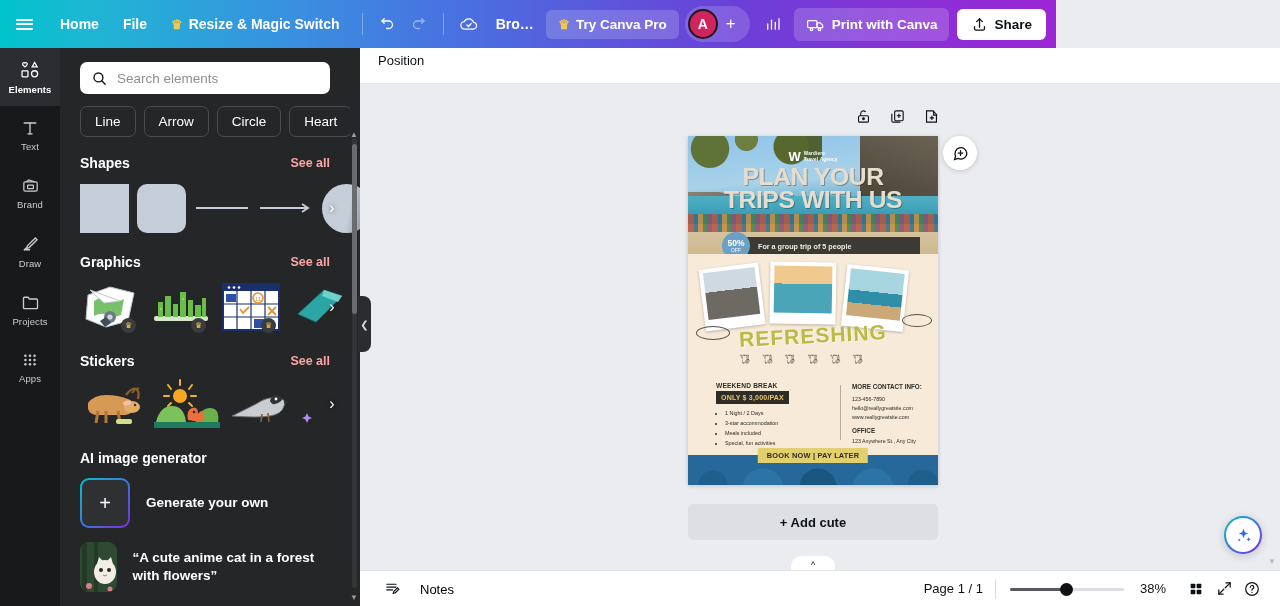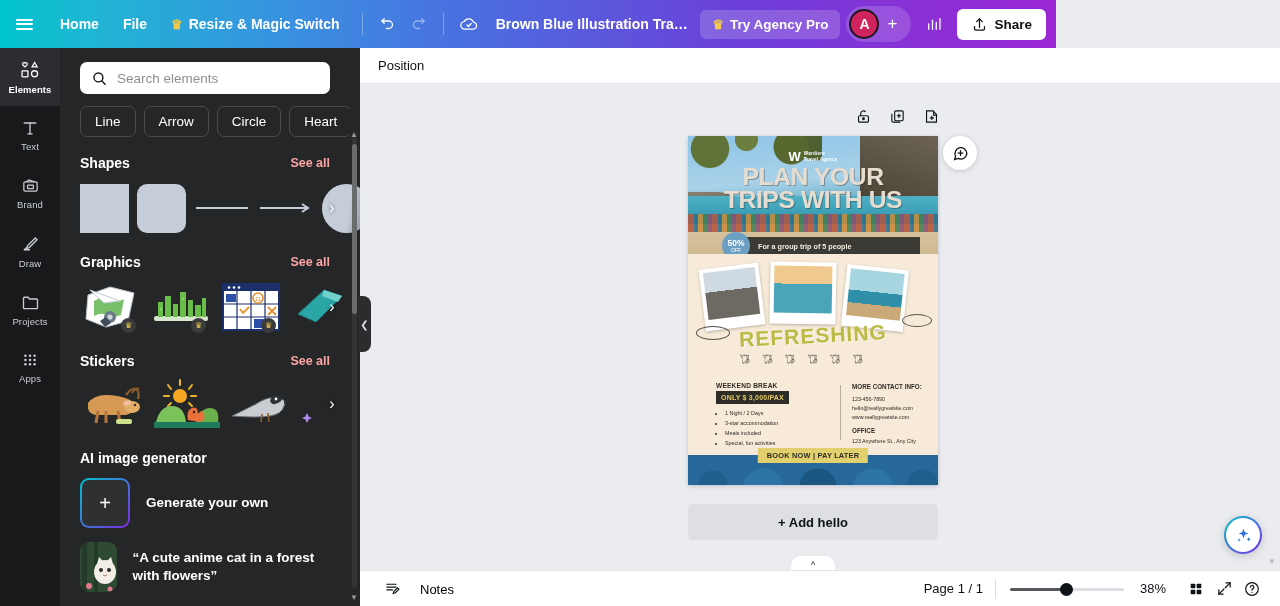--- a/index.html
+++ b/index.html
@@ -137,21 +137,21 @@
     position:absolute; left: 358px; top: 296px; width: 13px; height: 56px;
     background:#2b2c2e; border-radius: 0 8px 8px 0; z-index:25;
     display:flex; align-items:center; justify-content:center; cursor:pointer;
     color:#d8dade; font-size:10px;
   }
 
   
   .workarea { position:absolute; top:48px; left:360px; width:920px; height:558px; background:#ebecf0; }
   .postion-bar {
     position:absolute; top:0; left:0; width:920px; height:36px; background:#fff;
-    display:flex; align-items:center; border-bottom:1px solid #e3e4e8;
+    display:flex; border-bottom:1px solid #e3e4e8;
   }
   .pos-btn {
     font-size:13px; color:#0d1216; font-weight:400; padding: 5px 10px; margin-left:8px;
     border-radius:5px; cursor:pointer;
   }
 
   .float-icons {
     position:absolute; top: 58px; left: 493px; display:flex; gap: 14px; z-index: 5;
   }
   .float-icons .fi { width:20px; height:20px; cursor:pointer; color:#0d1216; display:flex; align-items:center; justify-content:center; }
@@ -318,33 +318,42 @@
     <div class="tb-icon">
       <svg width="20" height="20" viewBox="0 0 24 24" fill="none" stroke="#fff" stroke-width="1.5" stroke-linecap="round">
           <path d="M7 18h10a4 4 0 0 0 .4-7.98A6 6 0 0 0 6.2 9.2 3.9 3.9 0 0 0 7 18z"></path>
           <path d="M9.5 13.2l1.8 1.8 3.3-3.6"></path>
         </svg>
     </div>
     <div class="tb-title">Brown Blue Illustration Travel Agency Flyer</div>
     <div class="tb-right">
       <div class="tb-pro">
         <span class="crown">♛</span>
-        <span>Try Agency Pro</span>
+        <span>Try Canva Pro</span>
       </div>
       <div class="tb-avatarwrap">
         <div class="avatar">A</div>
         <div class="tb-plus">+</div>
       </div>
       <div class="tb-icon">
         <svg width="18" height="18" viewBox="0 0 24 24" fill="none" stroke="#fff" stroke-width="1.7" stroke-linecap="round">
             <path d="M5 19V12"></path>
             <path d="M10 19V7"></path>
             <path d="M15 19v-9"></path>
             <path d="M20 19V5"></path>
           </svg>
+      </div>
+      <div class="tb-print">
+        <svg width="19" height="19" viewBox="0 0 24 24" fill="none" stroke="#fff" stroke-width="1.6" stroke-linecap="round">
+            <rect x="2" y="7" width="12" height="9" rx="1.5"></rect>
+            <path d="M14 10h4l3 3v3h-7z"></path>
+            <circle cx="7" cy="18" r="1.6"></circle>
+            <circle cx="17" cy="18" r="1.6"></circle>
+          </svg>
+        <span>Print with Canva</span>
       </div>
       <div class="tb-share">
         <svg width="17" height="17" viewBox="0 0 24 24" fill="none" stroke="#0d1216" stroke-width="1.8" stroke-linecap="round">
             <path d="M12 16V4"></path>
             <path d="M8 8l4-4 4 4"></path>
             <path d="M5 15v3a2 2 0 0 0 2 2h10a2 2 0 0 0 2-2v-3"></path>
           </svg>
         <span>Share</span>
       </div>
     </div>
@@ -731,21 +740,21 @@
           <span style="display:block">www.reallygreatsite.com</span>
           <span class="ch2">OFFICE</span>
           <span style="display:block">123 Anywhere St., Any City</span>
         </div>
       </div>
 
       <div class="p-waves"></div>
       <div class="p-cta">BOOK NOW | PAY LATER</div>
     </div>
 
-    <div class="addpage">+ Add hello</div>
+    <div class="addpage">+ Add cute</div>
     <div class="bottom-notch">^</div>
     <span class="wa-sb">▼</span>
   </div>
 
   <div class="magic-btn">
     <svg width="19" height="19" viewBox="0 0 24 24" fill="#2b6fd8">
       <path d="M12 3.5l1.7 4.3L18 9.5l-4.3 1.7L12 15.5l-1.7-4.3L6 9.5l4.3-1.7z"></path>
       <path d="M18.5 14l.8 2 2 .8-2 .8-.8 2-.8-2-2-.8 2-.8z"></path>
       <path d="M6.5 15.5l.6 1.5 1.5.6-1.5.6-.6 1.5-.6-1.5-1.5-.6 1.5-.6z"></path>
     </svg>

